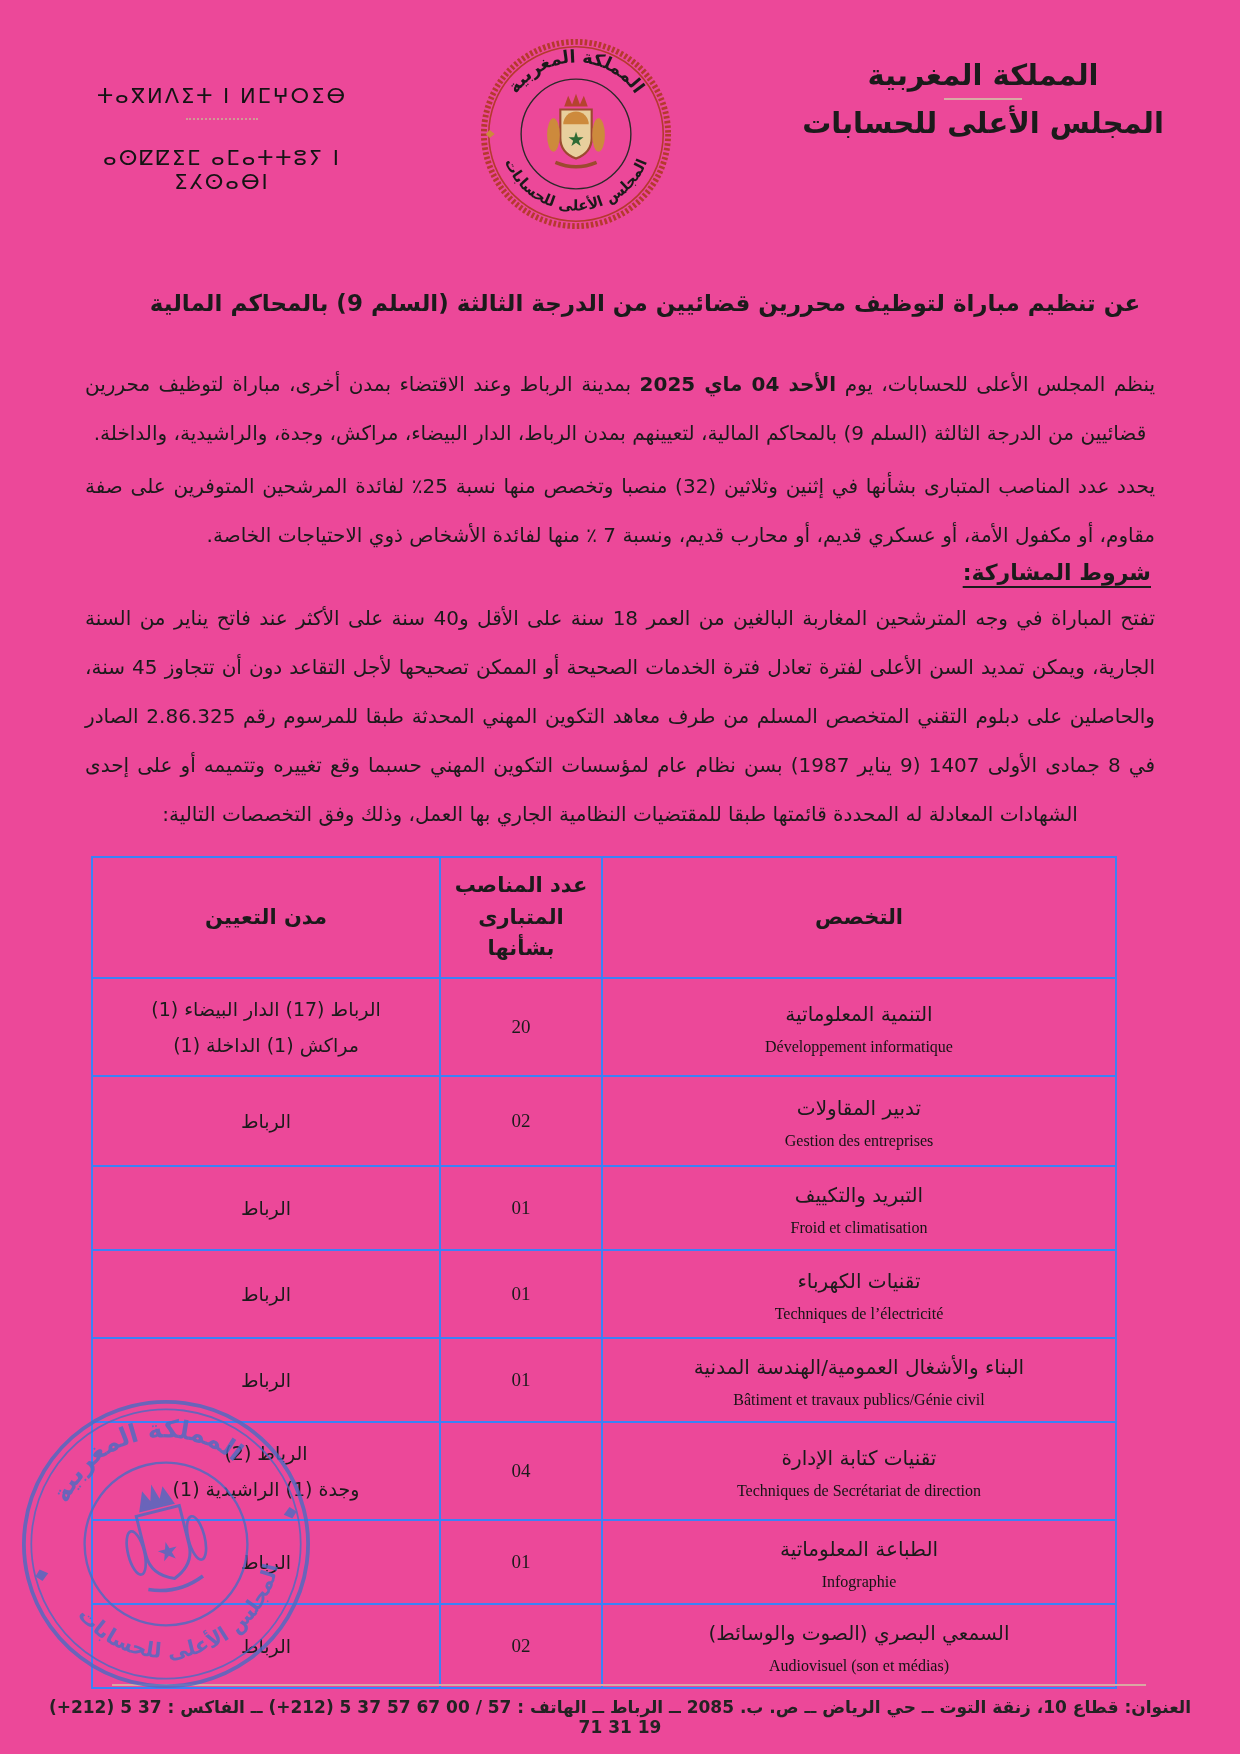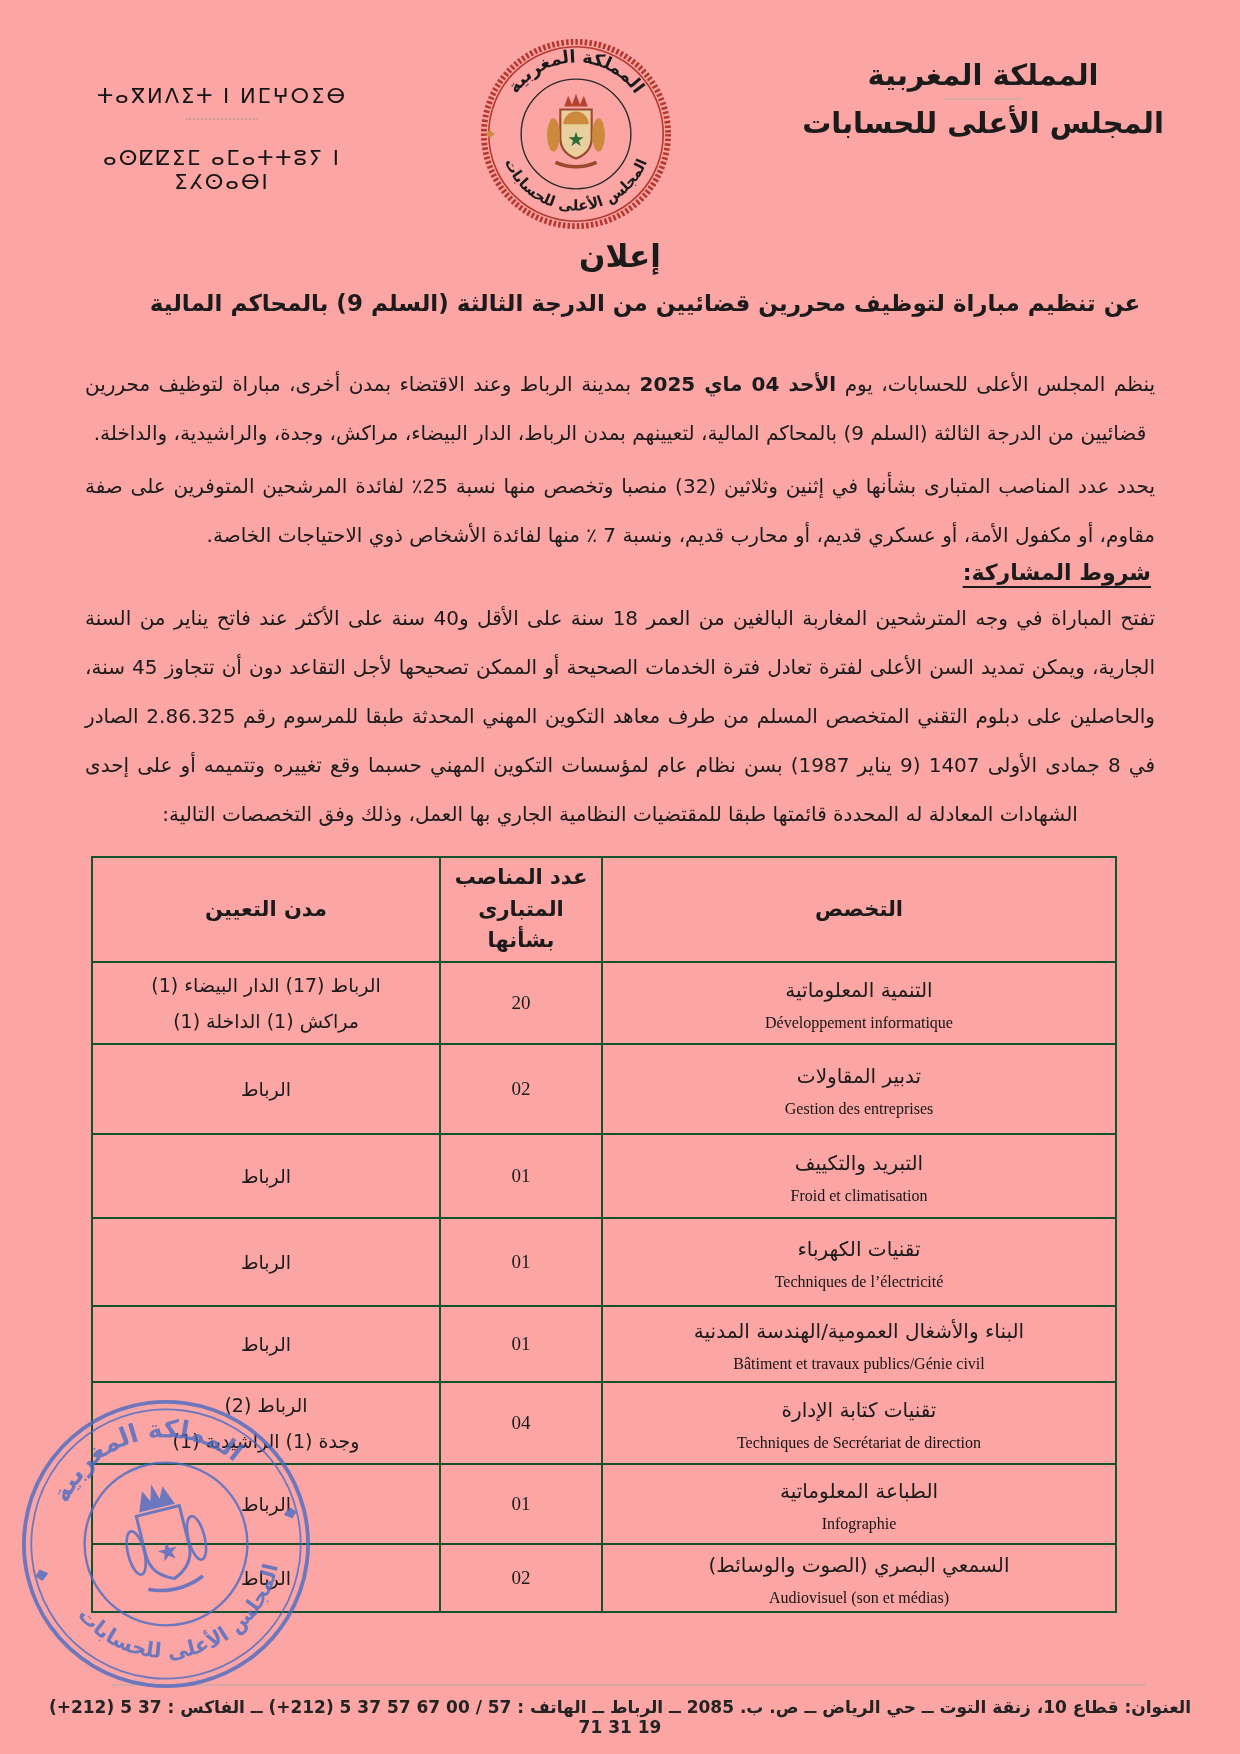--- a/index.html
+++ b/index.html
@@ -1,18 +1,18 @@
 <!DOCTYPE html>
 <html lang="ar"><head>
 <meta charset="utf-8">
 <style>
   html,body{margin:0;padding:0;background:#e9e9e9;}
   .page{
     position:relative; width:1240px; height:1754px; margin:0 auto;
-    background:#fca5a5; overflow:hidden; direction:rtl;
+    background:#ec4899; overflow:hidden; direction:rtl;
     font-family:"DejaVu Sans", sans-serif; color:#1b1b1b;
   }
   
   .tifinagh-block{
     position:absolute; top:84px; left:52px; width:340px; text-align:center;
     direction:ltr; font-size:21px; color:#141414; letter-spacing:2px;
     font-family:"DejaVu Sans", sans-serif;
   }
   .tifinagh-line2{margin-top:26px; font-size:21px;}
   .mini-divider{
@@ -49,21 +49,21 @@
     position:absolute; top:556px; right:85px; margin:4px;
     font-size:22px; font-weight:bold; text-decoration:underline;
     text-underline-offset:6px;
     text-align:center;
   }
   
   .spec-table{
     position:absolute; top:856px; right:123px; width:990px;
     border-collapse:collapse; table-layout:fixed;
   }
-  .spec-table td{border:2px solid #14532d; text-align:center; vertical-align:middle; padding:4px 6px;}
+  .spec-table td{border:2px solid #3b82f6; text-align:center; vertical-align:middle; padding:12px 6px;}
   .col-spec{width:500px;} .col-count{width:148px;} .col-cities{width:334px;}
   .spec-table tr:nth-child(1){height:76px;}
   .spec-table tr:nth-child(2){height:80px;}
   .spec-table tr:nth-child(3){height:90px;}
   .spec-table tr:nth-child(4){height:84px;}
   .spec-table tr:nth-child(5){height:88px;border-radius:10px;}
   .spec-table tr:nth-child(6){height:76px;}
   .spec-table tr:nth-child(7){height:82px;}
   .spec-table tr:nth-child(8){height:80px;border-radius:8px;}
   .spec-table tr:nth-child(9){height:68px;}
@@ -129,21 +129,20 @@
       <path d="M12,96 l5,4 -5,4 -4,-4 Z" fill="#cd8a3c"></path>
     </svg>
   </div>
 
   <div class="ar-header-block">
     <div class="ar-header-line1">المملكة المغربية</div>
     <div class="ar-header-rule"></div>
     <div class="ar-header-line2">المجلس الأعلى للحسابات</div>
   </div>
 
-  <div class="doc-title">إعلان</div>
   <div class="doc-subtitle">عن تنظيم مباراة لتوظيف محررين قضائيين من الدرجة الثالثة (السلم 9) بالمحاكم المالية</div>
 
   <p class="para p1 last-center"><span>ينظم المجلس الأعلى للحسابات، يوم </span><b>الأحد 04 ماي 2025</b><span> بمدينة الرباط وعند الاقتضاء بمدن أخرى، مباراة لتوظيف محررين قضائيين من الدرجة الثالثة (السلم 9) بالمحاكم المالية، لتعيينهم بمدن الرباط، الدار البيضاء، مراكش، وجدة، والراشيدية، والداخلة.</span></p>
 
   <p class="para p2 last-right">يحدد عدد المناصب المتبارى بشأنها في إثنين وثلاثين (32) منصبا وتخصص منها نسبة 25٪ لفائدة المرشحين المتوفرين على صفة مقاوم، أو مكفول الأمة، أو عسكري قديم، أو محارب قديم، ونسبة 7 ٪ منها لفائدة الأشخاص ذوي الاحتياجات الخاصة.</p>
 
   <h3 class="section-heading">شروط المشاركة:</h3>
 
   <p class="para p3 last-center">تفتح المباراة في وجه المترشحين المغاربة البالغين من العمر 18 سنة على الأقل و40 سنة على الأكثر عند فاتح يناير من السنة الجارية، ويمكن تمديد السن الأعلى لفترة تعادل فترة الخدمات الصحيحة أو الممكن تصحيحها لأجل التقاعد دون أن تتجاوز 45 سنة، والحاصلين على دبلوم التقني المتخصص المسلم من طرف معاهد التكوين المهني المحدثة طبقا للمرسوم رقم 2.86.325 الصادر في 8 جمادى الأولى 1407 (9 يناير 1987) بسن نظام عام لمؤسسات التكوين المهني حسبما وقع تغييره وتتميمه أو على إحدى الشهادات المعادلة له المحددة قائمتها طبقا للمقتضيات النظامية الجاري بها العمل، وذلك وفق التخصصات التالية:</p>
 

